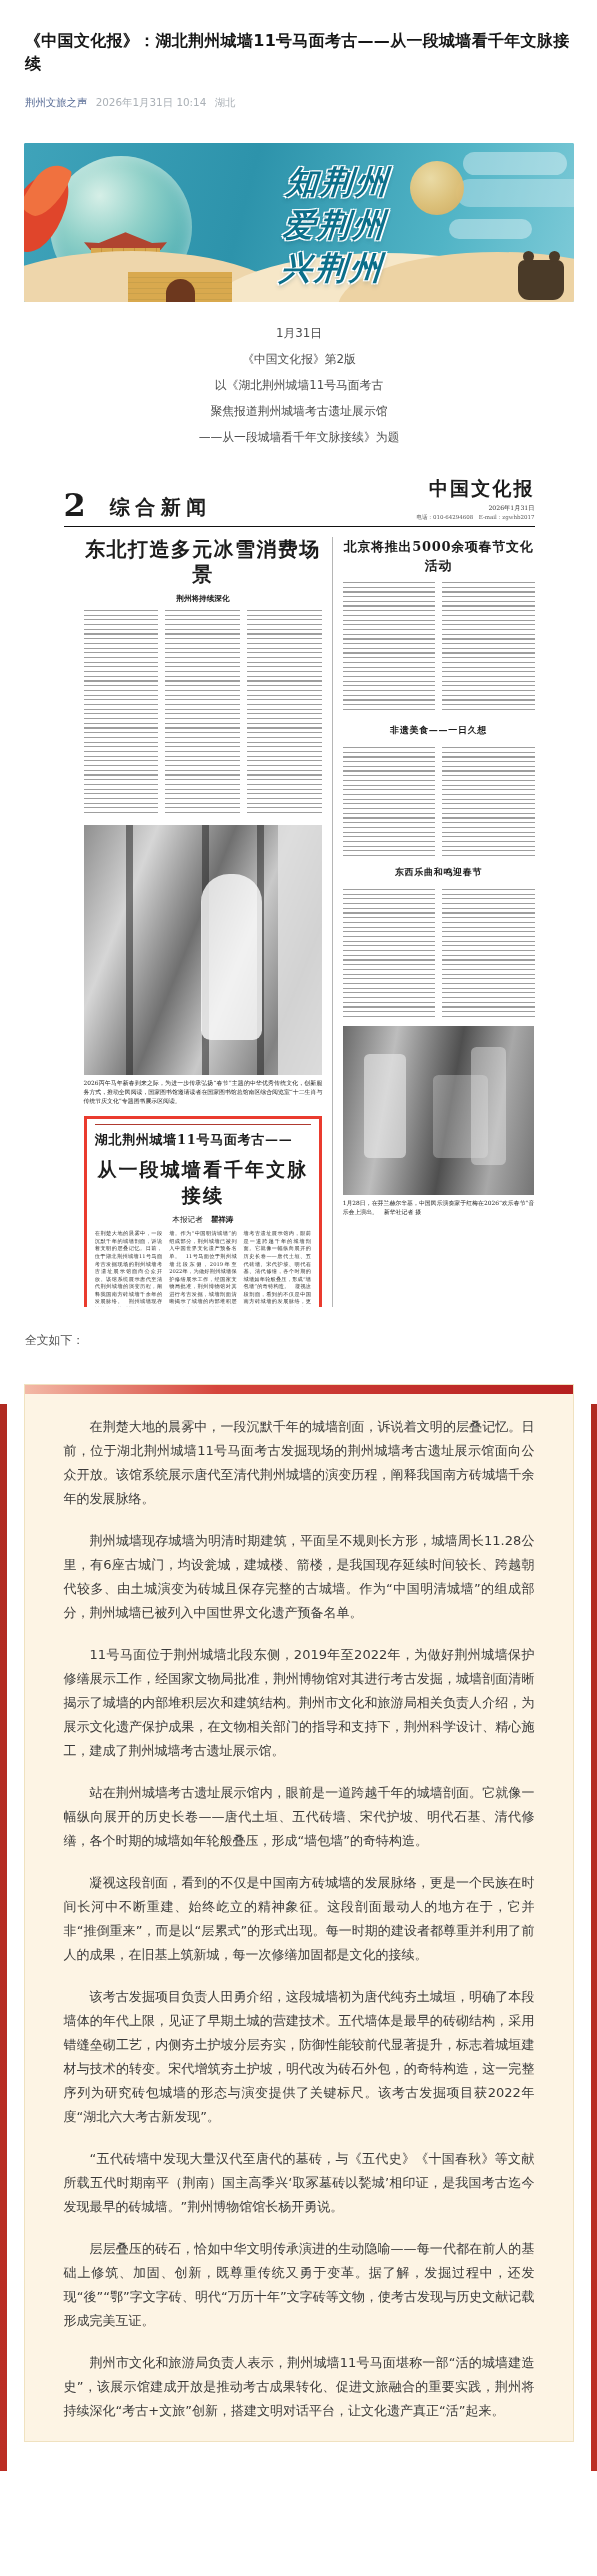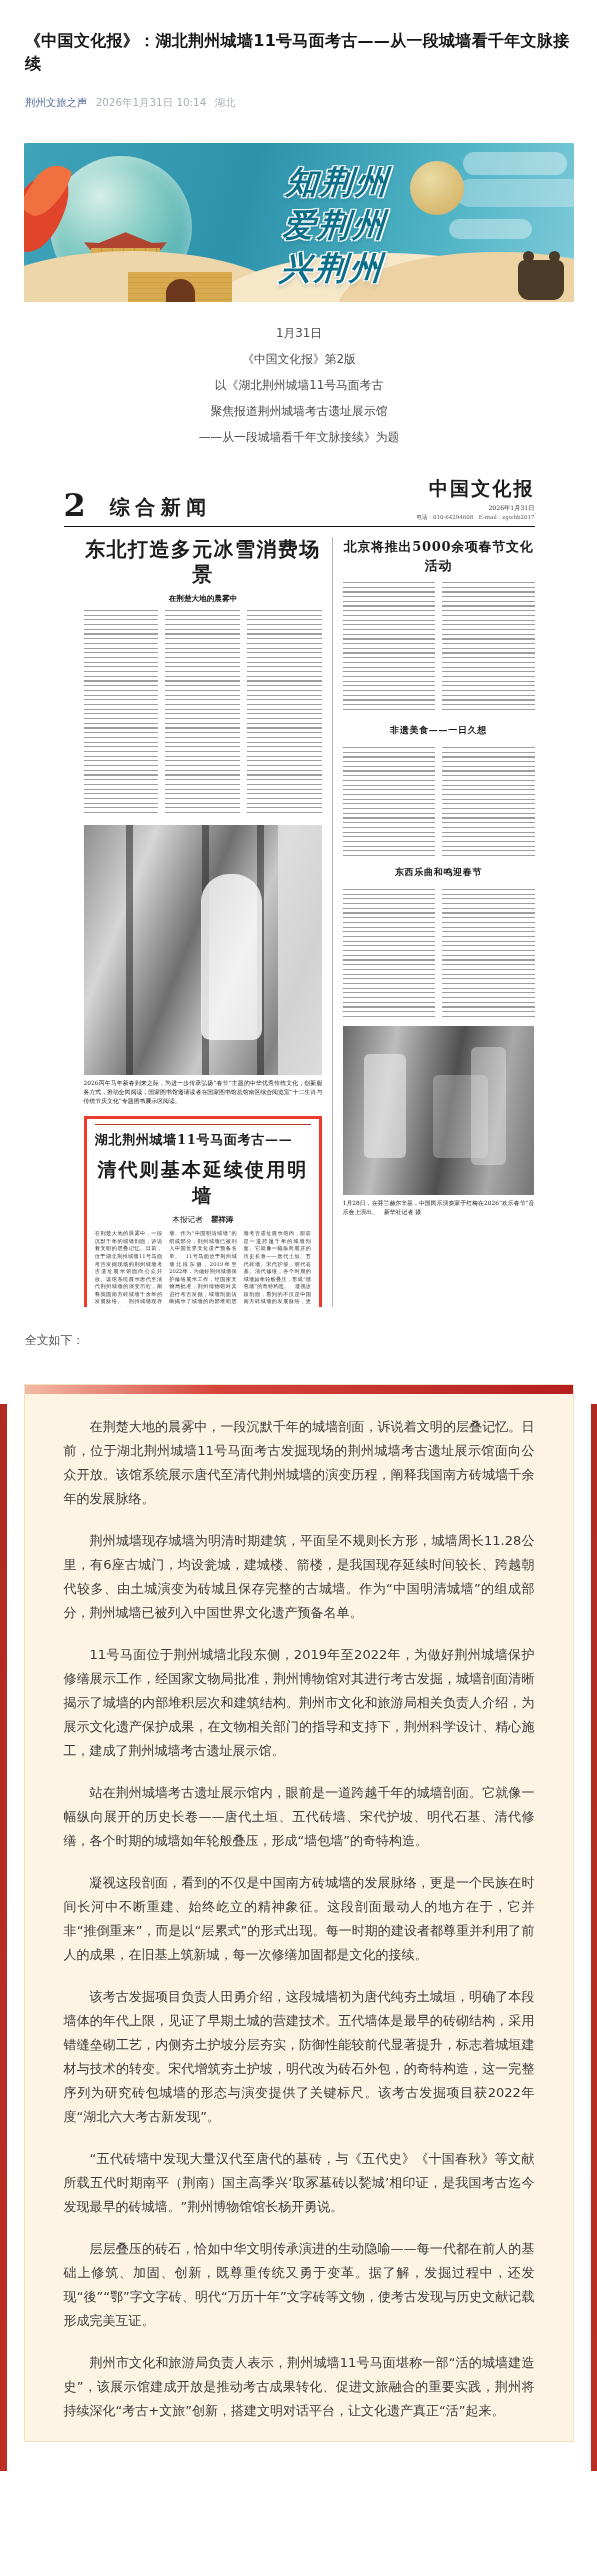--- a/index.html
+++ b/index.html
@@ -156,39 +156,39 @@
       <div class="np-masthead serif">中国文化报</div>
       <div class="np-dateline serif">2026年1月31日</div>
       <div class="np-contact serif">电话：010-64294608　E-mail：zgwhb2017</div>
     </div>
   </div>
 
   <div class="np-body">
 
     <div class="np-left">
       <div class="np-h1 serif">东北打造多元冰雪消费场景</div>
-      <div class="np-byline serif">在荆楚大地的晨雾中</div>
+      <div class="np-byline serif">荆州将持续深化</div>
       <div class="sim-cols h300">
         <div class="sim-col"></div>
           <div class="sim-col"></div>
           <div class="sim-col"></div>
       </div>
       <div class="np-photo photo-lib">
         <div class="shelf" style="left:42px"></div>
         <div class="shelf" style="left:118px"></div>
         <div class="shelf" style="left:173px"></div>
         <div class="figure-person"></div>
         <div class="poster-panel"></div>
       </div>
       <div class="np-caption serif">2026丙午马年新春到来之际，为进一步传承弘扬“春节”主题的中华优秀传统文化，创新服务方式，推动全民阅读，国家图书馆邀请读者在国家图书馆总馆南区综合阅览室“十二生肖与传统节庆文化”专题图书展示区阅读。</div>
 
       <div class="redbox">
         <div class="redbox-rule"></div>
         <div class="rb-kicker serif">湖北荆州城墙11号马面考古——</div>
-        <div class="rb-title serif">清代则基本延续使用明墙</div>
+        <div class="rb-title serif">从一段城墙看千年文脉接续</div>
         <div class="rb-byline serif">
           <span>本报记者</span>
           <b>瞿祥涛</b>
         </div>
         <div class="rb-cols serif">在荆楚大地的晨雾中，一段沉默千年的城墙剖面，诉说着文明的层叠记忆。日前，位于湖北荆州城墙11号马面考古发掘现场的荆州城墙考古遗址展示馆面向公众开放。该馆系统展示唐代至清代荆州城墙的演变历程，阐释我国南方砖城墙千余年的发展脉络。　荆州城墙现存城墙为明清时期建筑，平面呈不规则长方形，城墙周长11.28公里，有6座古城门，均设瓮城，建城楼、箭楼，是我国现存延续时间较长、跨越朝代较多、由土城演变为砖城且保存完整的古城墙。作为“中国明清城墙”的组成部分，荆州城墙已被列入中国世界文化遗产预备名单。　11号马面位于荆州城墙北段东侧，2019年至2022年，为做好荆州城墙保护修缮展示工作，经国家文物局批准，荆州博物馆对其进行考古发掘，城墙剖面清晰揭示了城墙的内部堆积层次和建筑结构。荆州市文化和旅游局相关负责人介绍，为展示文化遗产保护成果，在文物相关部门的指导和支持下，荆州科学设计、精心施工，建成了荆州城墙考古遗址展示馆。　站在荆州城墙考古遗址展示馆内，眼前是一道跨越千年的城墙剖面。它就像一幅纵向展开的历史长卷——唐代土垣、五代砖墙、宋代护坡、明代石基、清代修缮，各个时期的城墙如年轮般叠压，形成“墙包墙”的奇特构造。　凝视这段剖面，看到的不仅是中国南方砖城墙的发展脉络，更是一个民族在时间长河中不断重建、始终屹立的精神象征。这段剖面最动人的地方在于，它并非“推倒重来”，而是以“层累式”的形式出现。每一时期的建设者都尊重并利用了前人的成果，在旧基上筑新城，每一次修缮加固都是文化的接续。　该考古发掘项目负责人田勇介绍，这段城墙初为唐代纯夯土城垣，明确了本段墙体的年代上限，见证了早期土城的营建技术。五代墙体是最早的砖砌结构，采用错缝垒砌工艺，内侧夯土护坡分层夯实，防御性能较前代显著提升，标志着城垣建材与技术的转变。宋代增筑夯土护坡，明代改为砖石外包，清代延续使用，这一完整序列为研究砖包城墙的形态与演变提供了关键标尺。该考古发掘项目获2022年度“湖北六大考古新发现”。　“五代砖墙中发现大量汉代至唐代的墓砖，与《五代史》《十国春秋》等文献所载五代时期南平（荆南）国主高季兴‘取冢墓砖以甃城’相印证，是我国考古迄今发现最早的砖城墙。”荆州博物馆馆长杨开勇说。　进入宋代，荆州作为长江流域的军事重镇，战略地位愈发重要，城墙也历经三代改建。宋代并未推翻五代城墙，而是沿用其外墙，仅通过增筑内侧夯土护坡、加高墙体顶部、增设内坡排水沟等方式优化强化功能，既适配火药技术发展后战场防御的新需求，又兼顾南方城市多雨易涝的防洪诉求。到了明代，荆州城墙迎来一次重大改建，采用砖石外包工艺。清代则基本延续使用明墙，最终形成了如今看到的墙体格局。　层层叠压的砖石，恰如中华文明传承演进的生动隐喻——每一代都在前人的基础上修筑、加固、创新，既尊重传统又勇于变革。据了解，发掘过程中，还发现“後”“鄂”字文字砖、明代“万历十年”文字砖等文物，使考古发现与历史文献记载形成完美互证。　荆州市文化和旅游局负责人表示，荆州城墙11号马面堪称一部“活的城墙建造史”，该展示馆建成开放是推动考古成果转化、促进文旅融合的重要实践，荆州将持续深化“考古+文旅”创新，搭建文明对话平台，让文化遗产真正“活”起来。</div>
       </div>
     </div>
 
     <div class="np-right">
       <div class="np-h2 serif">北京将推出5000余项春节文化活动</div>

